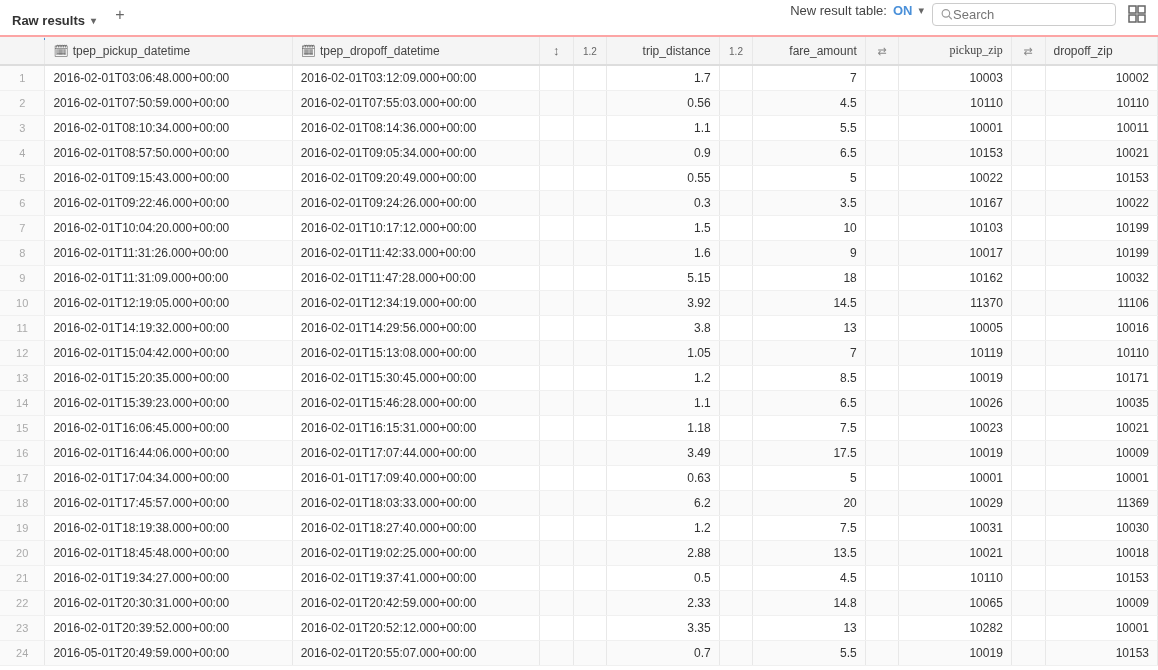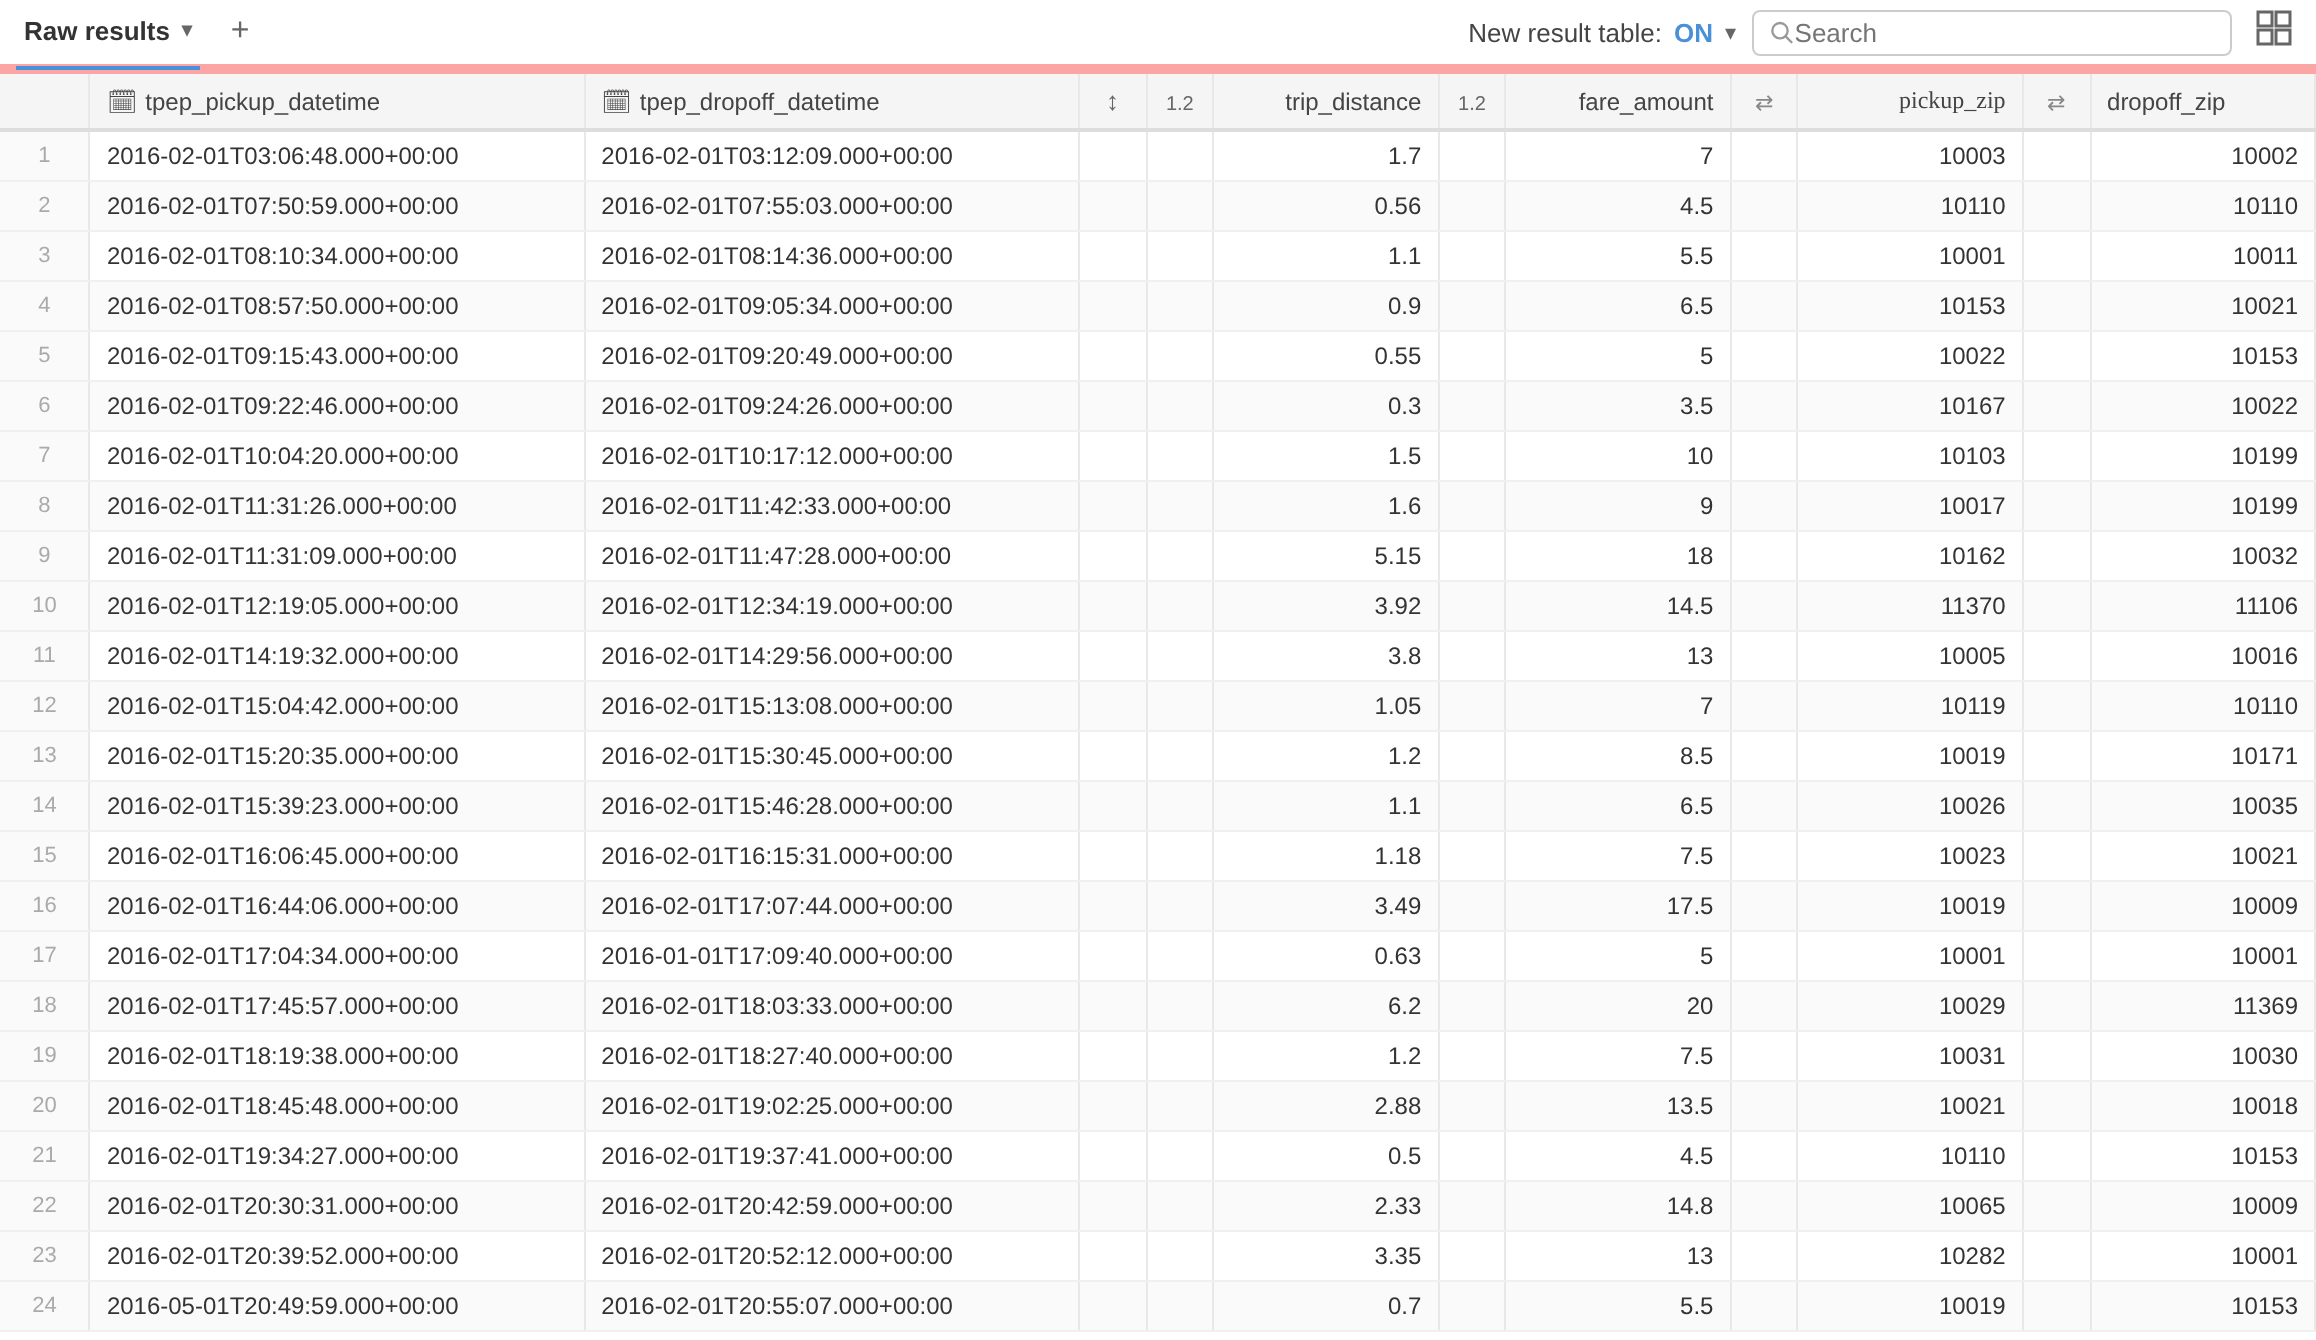--- a/index.html
+++ b/index.html
@@ -7,24 +7,24 @@
       font-family: -apple-system, BlinkMacSystemFont, 'Segoe UI', Arial, sans-serif;
       font-size: 13px;
       background: #fff;
       color: #333;
       overflow: hidden;
     }
 
     
     .top-bar {
       display: flex;
-      align-items: center;
+      align-items: flex-start;
       height: 37px;
-      border-bottom: 5px solid #fca5a5;
-      padding: 16px 8px;
+      border-bottom: 2px solid #fca5a5;
+      padding: 3px 8px;
       gap: 8px;
       background: #fff;
     }
     .tab-active {
       display: flex;
       align-items: center;
       gap: 6px;
       color: #333;
       font-weight: 600;
       font-size: 13px;
@@ -61,21 +61,21 @@
       font-weight: 700;
       cursor: pointer;
     }
     .search-box {
       display: flex;
       align-items: center;
       border: 1px solid #ccc;
       border-radius: 4px;
       padding: 3px 8px;
       gap: 0;
-      width: 240px;
+      width: 184px;
       background: #fff;
     }
     .search-box input {
       border: none;
       outline: none;
       font-size: 13px;
       width: 100%;
       color: #333;
     }
     .expand-icon {

